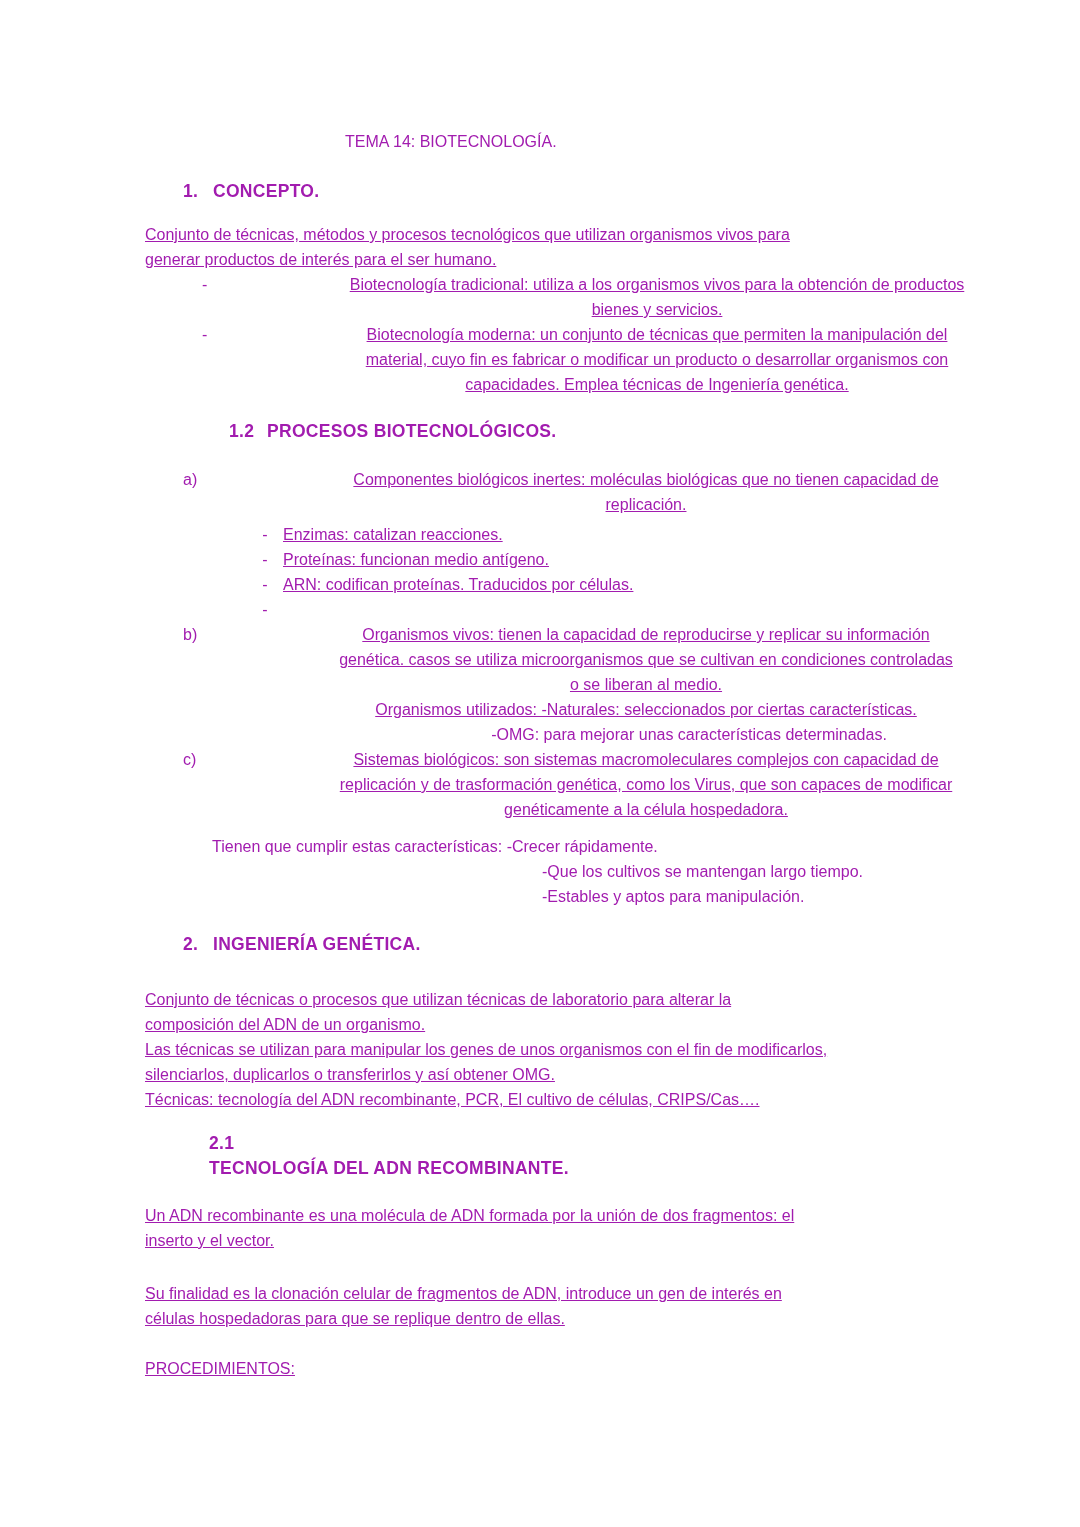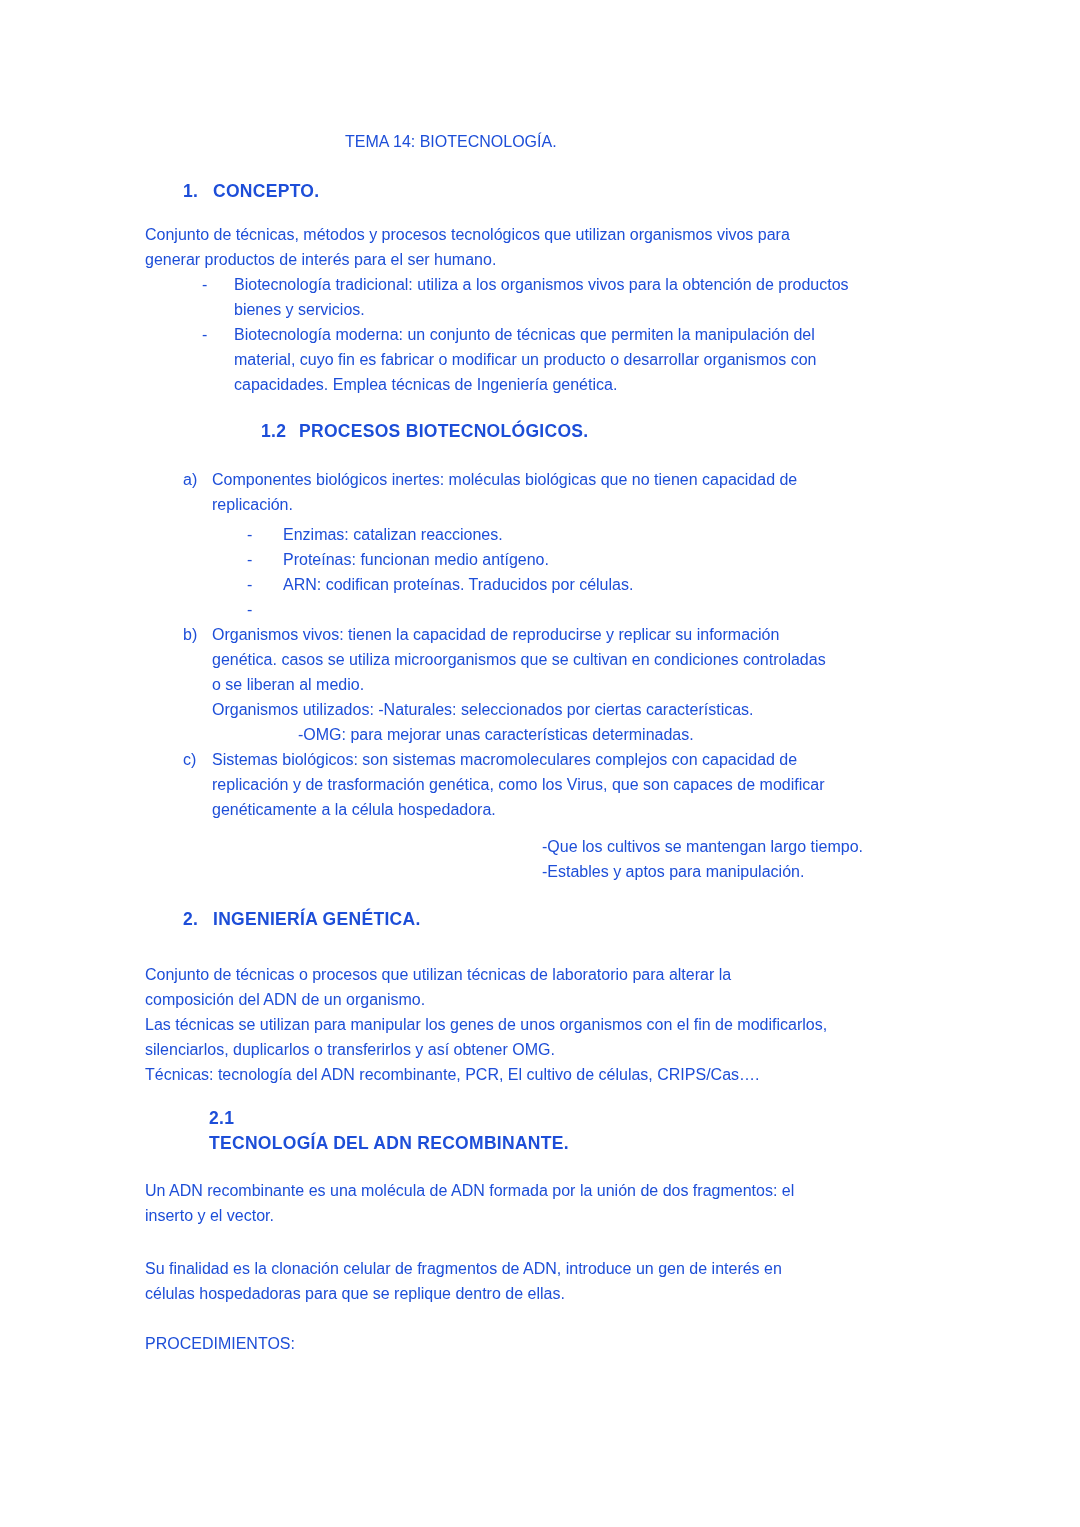--- a/index.html
+++ b/index.html
@@ -3,44 +3,44 @@
 <meta charset="utf-8">
 <style>
   html, body { margin: 0; padding: 0; background: #e8e8e8; }
   .page {
     position: relative;
     width: 1080px;
     height: 1527px;
     background: #ffffff;
     overflow: hidden;
     font-family: "Liberation Sans", sans-serif;
-    color: #1d4ed8;
+    color: #a21caf;
   }
   .content {
     position: absolute;
     left: 145px;
     top: 129px;
     width: 935px;
     font-size: 16px;
     line-height: 25px;
   }
-  .pre { white-space: pre-line; }
+  .pre { white-space: pre-line; text-decoration: underline; }
 
   .doc-title { margin-left: 200px; }
 
   .heading-row {
     display: flex;
     font-weight: 700;
     font-size: 17.5px;
     line-height: 25px;
     letter-spacing: 0.3px;
   }
   .h-main { margin-left: 38px; }
   .h-main .h-num { width: 30px; flex: 0 0 auto; }
-  .h-sub-12 { margin-left: 116px; }
+  .h-sub-12 { margin-left: 84px; }
   .h-sub-12 .h-num { width: 38px; flex: 0 0 auto; }
   .h-sub-21 { margin-left: 64px; flex-direction: column; }
   .h-sub-21 .h-num { width: 34px; flex: 0 0 auto; }
 
   .mt-h1        { margin-top: 25px; }
   .mt-intro1    { margin-top: 18px; }
   .mt-h12       { margin-top: 22px; }
   .mt-abc       { margin-top: 23px; }
   .mt-req       { margin-top: 12px; }
   .mt-h2        { margin-top: 23px; }
@@ -48,21 +48,21 @@
   .mt-h21       { margin-top: 19px; }
   .mt-p1        { margin-top: 28px; }
   .mt-p2        { margin-top: 22px; }
   .mt-p3        { margin-top: 25px; }
 
   .bullet-row { display: flex; margin-left: 57px; }
   .bullet-row .marker { width: 32px; flex: 0 0 auto; }
 
   .abc-row { display: flex; margin-left: 38px; }
   .abc-row .abc-label { width: 29px; flex: 0 0 auto; }
-  .abc-text { flex: 1 1 auto; min-width: 0; }
+  .abc-text { flex: 1 1 auto; min-width: 0; text-align: center; }
 
   .sub-list { margin-top: 5px; }
   .sub-row { display: flex; margin-left: 35px; }
   .sub-row .marker { width: 36px; flex: 0 0 auto; }
 
   .b-continuation { margin-left: 86px; }
 
   .req-block { margin-left: 67px; }
   .req-item { margin-left: 330px; }
 </style>
@@ -141,20 +141,21 @@
 
       <div class="abc-row">
         <span class="abc-label">c)</span>
         <span class="abc-text pre">Sistemas biológicos: son sistemas macromoleculares complejos con capacidad de
 replicación y de trasformación genética, como los Virus, que son capaces de modificar
 genéticamente a la célula hospedadora.</span>
       </div>
     </div>
 
     <div class="req-block mt-req">
+      <div>Tienen que cumplir estas características: -Crecer rápidamente.</div>
       <div class="req-item">-Que los cultivos se mantengan largo tiempo.</div>
       <div class="req-item">-Estables y aptos para manipulación.</div>
     </div>
 
     <div class="heading-row h-main mt-h2">
       <span class="h-num">2.</span>
       <span>INGENIERÍA GENÉTICA.</span>
     </div>
 
     <div class="pre mt-intro2">Conjunto de técnicas o procesos que utilizan técnicas de laboratorio para alterar la

